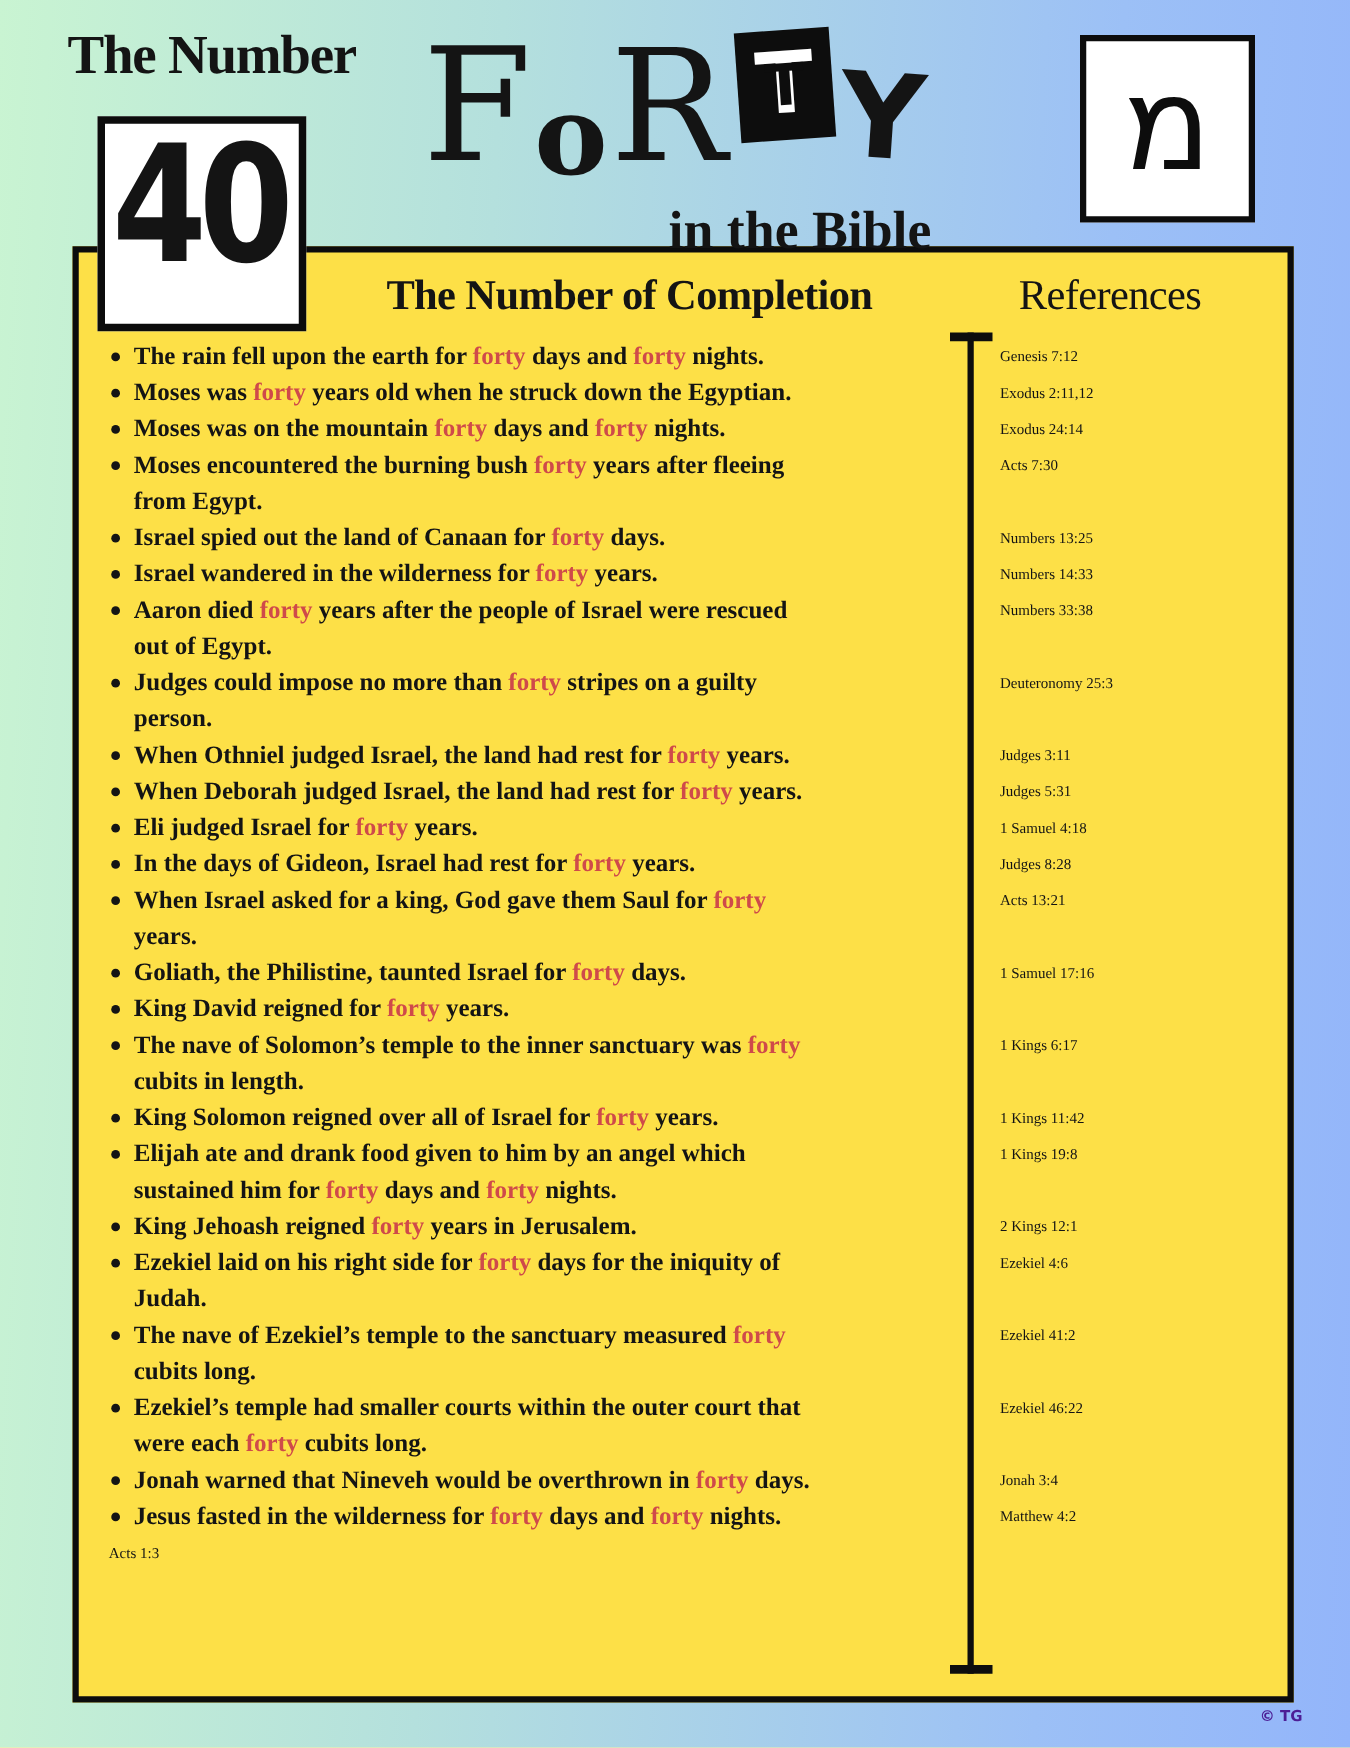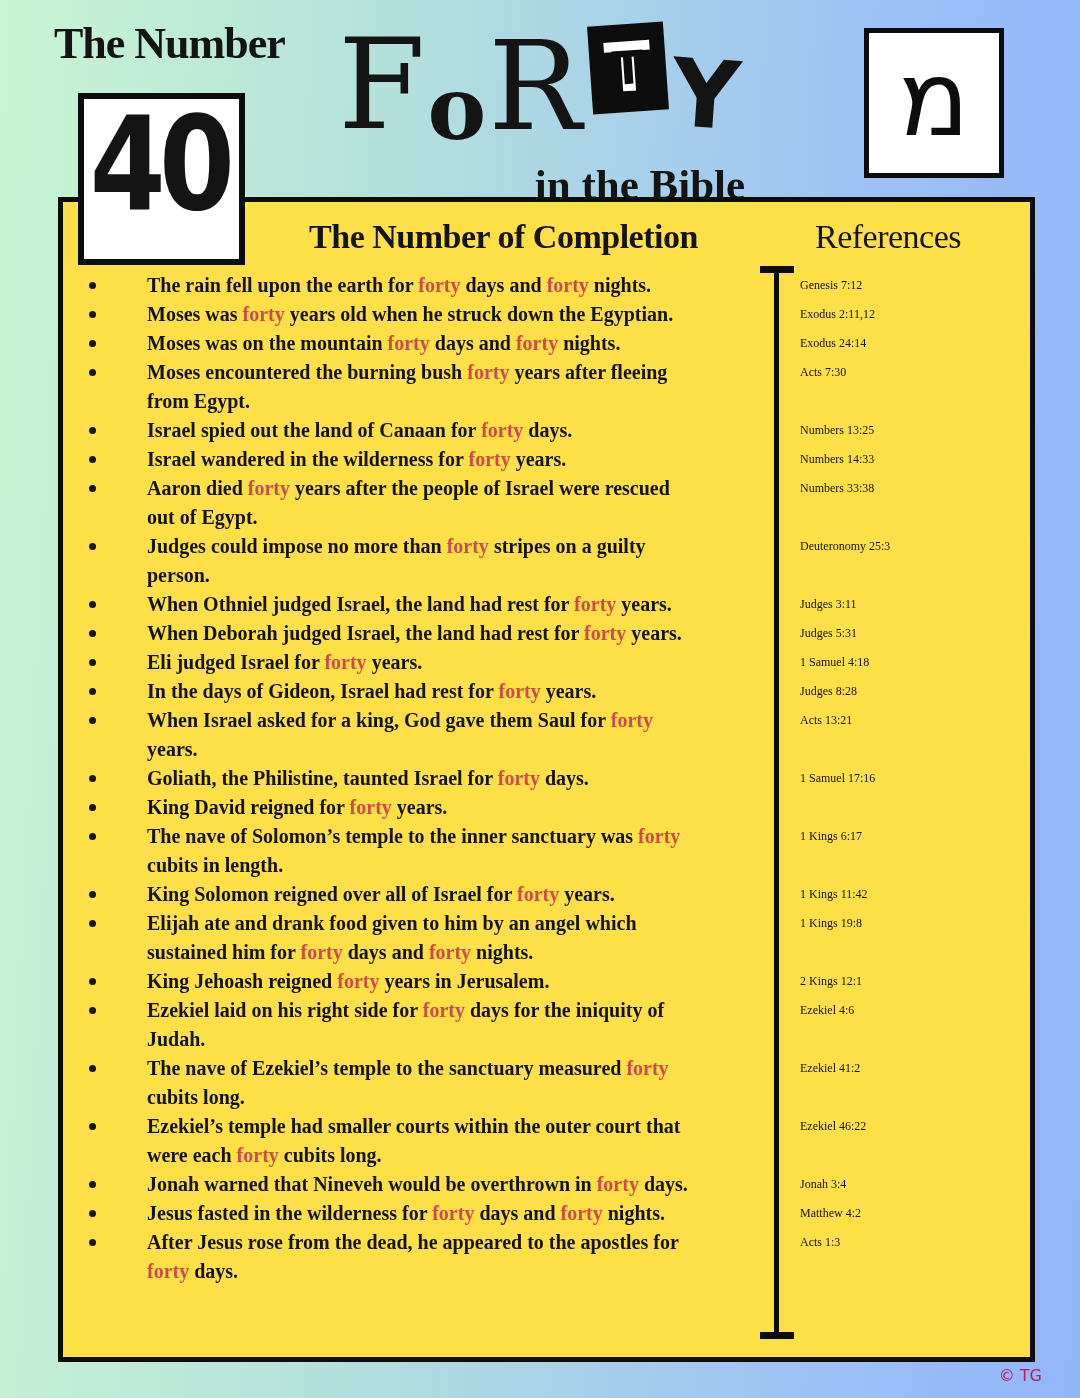--- a/index.html
+++ b/index.html
@@ -65,30 +65,30 @@
     position:absolute;left:711px;top:64px;bottom:18px;width:5px;background:#0d0d0d;
   }
   .divider::before,.divider::after{
     content:"";position:absolute;left:50%;transform:translateX(-50%);
     width:34px;height:7px;background:#0d0d0d;
   }
   .divider::before{top:0;}
   .divider::after{bottom:0;}
   .rows{position:absolute;top:69px;left:0;right:0;}
   .row{display:flex;align-items:flex-start;}
-  .bullet-cell{width:713px;box-sizing:border-box;padding-left:26px;display:flex;gap:40px;}
+  .bullet-cell{width:713px;box-sizing:border-box;padding-left:26px;display:flex;}
   .dot{flex:0 0 auto;width:7px;height:7px;border-radius:50%;background:#141414;margin-top:11px;}
   .btext{flex:1;padding-left:11px;padding-right:10px;font-size:20px;font-weight:bold;line-height:29px;}
   .btext .line{min-height:29px;}
   .forty{color:var(--red,#cf4a4a);}
   .ref-cell{flex:1;box-sizing:border-box;padding-left:24px;font-size:12px;font-weight:normal;line-height:29px;white-space:pre-wrap;}
   
   .copyright{
     position:absolute;right:38px;top:1366px;
-    font-family:"DejaVu Sans",sans-serif;font-weight:normal;font-size:16px;color:#be185d;
+    font-family:"DejaVu Sans",sans-serif;font-weight:bold;font-size:12px;color:#4c1d95;
   }
 </style>
 </head>
 <body style="--red: #cf4a4a; --ink: #141414; --bgL: #c9f4d2; --bgR: #93b5fa;">
 
 <div class="title-prefix">The Number</div>
 
 <div class="num-box">
   <span class="n">40</span>
 </div>
@@ -335,25 +335,18 @@
       <div class="row">
         <div class="bullet-cell">
           <span class="dot"></span>
           <div class="btext">
             <div class="line"><span>Jesus fasted in the wilderness for </span><span class="forty">forty</span><span> days and </span><span class="forty">forty</span><span> nights.</span></div>
           </div>
         </div>
         <div class="ref-cell">Matthew 4:2</div>
       </div>
       <div class="row">
-        <div class="bullet-cell">
-          <span class="dot"></span>
-          <div class="btext">
-            <div class="line"><span>After Jesus rose from the dead, he appeared to the apostles for</span></div>
-            <div class="line"><span class="forty">forty</span><span> days.</span></div>
-          </div>
-        </div>
         <div class="ref-cell">Acts 1:3</div>
       </div>
     </div>
 </div>
 
 <div class="copyright">© TG</div>
 
 </body></html>

